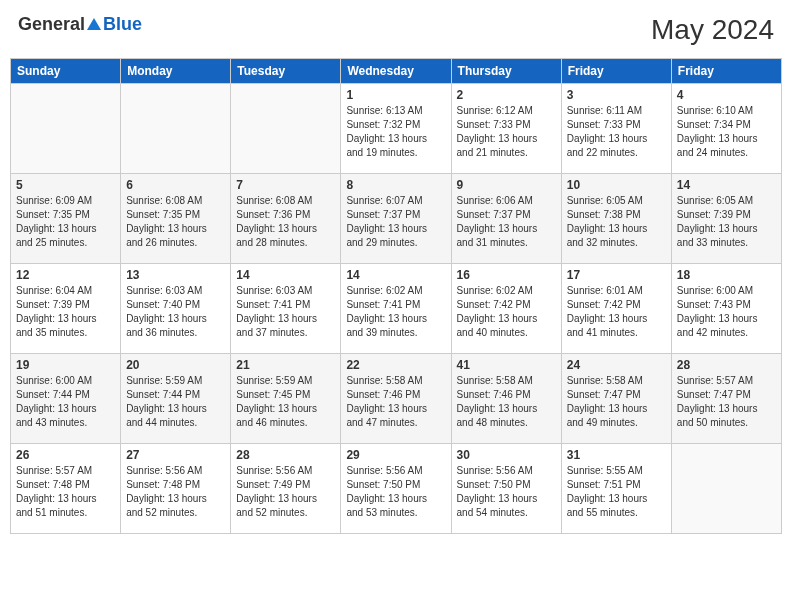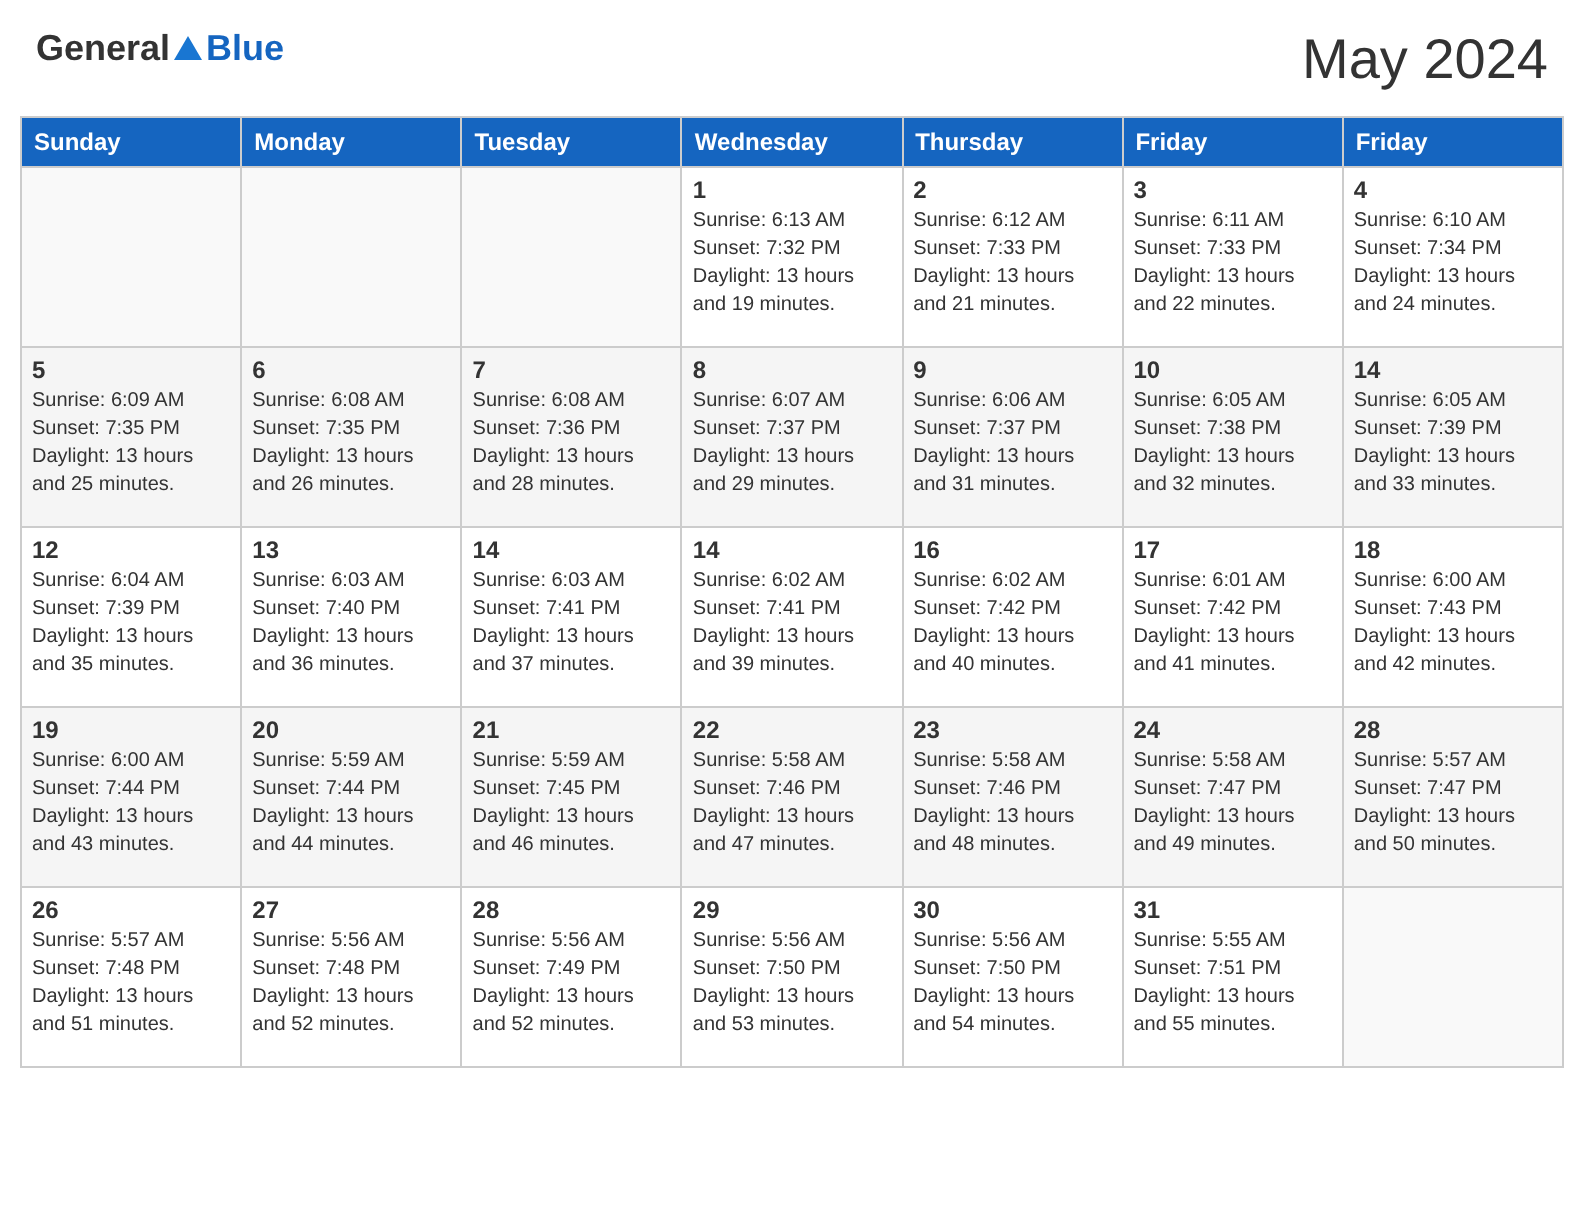--- a/index.html
+++ b/index.html
@@ -213,21 +213,21 @@
         </td>
         <td>
           <div class="day-number">21</div>
           <div class="day-info">Sunrise: 5:59 AM<br>Sunset: 7:45 PM<br>Daylight: 13 hours and 46 minutes.</div>
         </td>
         <td>
           <div class="day-number">22</div>
           <div class="day-info">Sunrise: 5:58 AM<br>Sunset: 7:46 PM<br>Daylight: 13 hours and 47 minutes.</div>
         </td>
         <td>
-          <div class="day-number">23</div>
+          <div class="day-number">41</div>
           <div class="day-info">Sunrise: 5:58 AM<br>Sunset: 7:46 PM<br>Daylight: 13 hours and 48 minutes.</div>
         </td>
         <td>
           <div class="day-number">24</div>
           <div class="day-info">Sunrise: 5:58 AM<br>Sunset: 7:47 PM<br>Daylight: 13 hours and 49 minutes.</div>
         </td>
         <td>
           <div class="day-number">28</div>
           <div class="day-info">Sunrise: 5:57 AM<br>Sunset: 7:47 PM<br>Daylight: 13 hours and 50 minutes.</div>
         </td>

